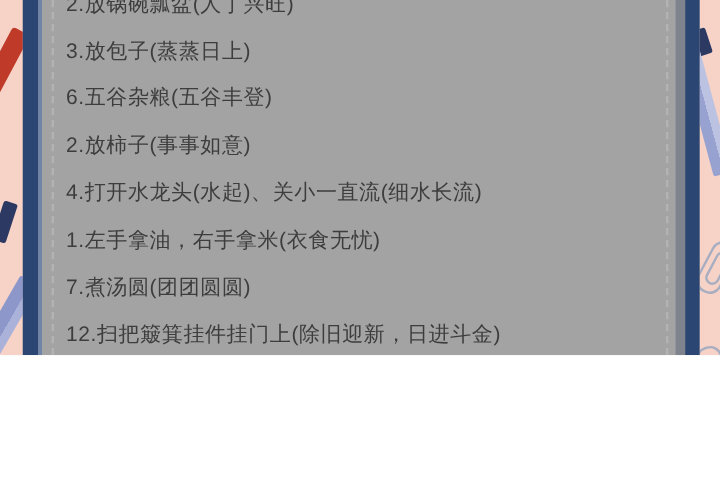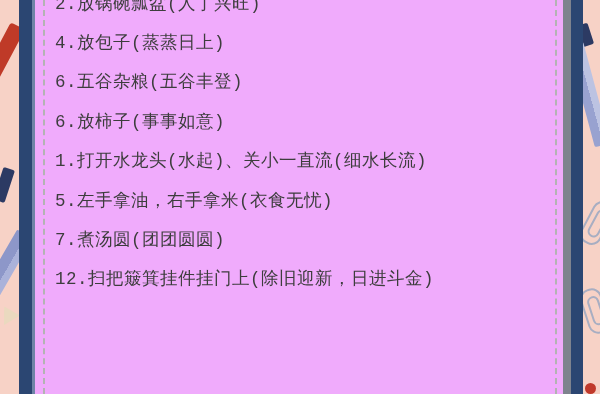--- a/index.html
+++ b/index.html
@@ -1,18 +1,18 @@
 <!DOCTYPE html>
 <html><head>
 <meta charset="utf-8">
 <style>
   html,body{margin:0;padding:0;background:#ffffff;}
   .screenshot{
-    position:relative;width:600px;height:394px;overflow:hidden;
-    background:#f0abfc;font-family:Liberation Mono, monospace;
+    position:relative;width:600px;height:296px;overflow:hidden;
+    background:#a3a3a3;font-family:Liberation Sans, sans-serif;
   }
   
   .edge{position:absolute;top:0;height:100%;background:#f7d2c6;overflow:hidden;}
   .edge-left{left:0;width:19px;}
   .edge-right{right:0;width:17px;}
   
   .bar{position:absolute;top:0;height:100%;}
   .bar-left{left:19px;width:13px;background:#2b4672;}
   .bar-left-edge{left:32px;width:3px;background:#6f84a6;}
   .gray-band{left:563px;width:8px;background:#7e838e;}
@@ -75,22 +75,22 @@
   <div class="bar bar-left"></div>
   <div class="bar bar-left-edge"></div>
   <div class="bar gray-band"></div>
   <div class="bar bar-right"></div>
 
   <div class="dash dash-left"></div>
   <div class="dash dash-right"></div>
 
   <div class="list">
     <div class="list-item">2.放锅碗瓢盆(人丁兴旺)</div>
-    <div class="list-item">4.放包子(蒸蒸日上)</div>
+    <div class="list-item">3.放包子(蒸蒸日上)</div>
     <div class="list-item">6.五谷杂粮(五谷丰登)</div>
-    <div class="list-item">6.放柿子(事事如意)</div>
-    <div class="list-item">1.打开水龙头(水起)、关小一直流(细水长流)</div>
-    <div class="list-item">5.左手拿油，右手拿米(衣食无忧)</div>
+    <div class="list-item">2.放柿子(事事如意)</div>
+    <div class="list-item">4.打开水龙头(水起)、关小一直流(细水长流)</div>
+    <div class="list-item">1.左手拿油，右手拿米(衣食无忧)</div>
     <div class="list-item">7.煮汤圆(团团圆圆)</div>
     <div class="list-item">12.扫把簸箕挂件挂门上(除旧迎新，日进斗金)</div>
   </div>
 
 </div>
 
 </body></html>

